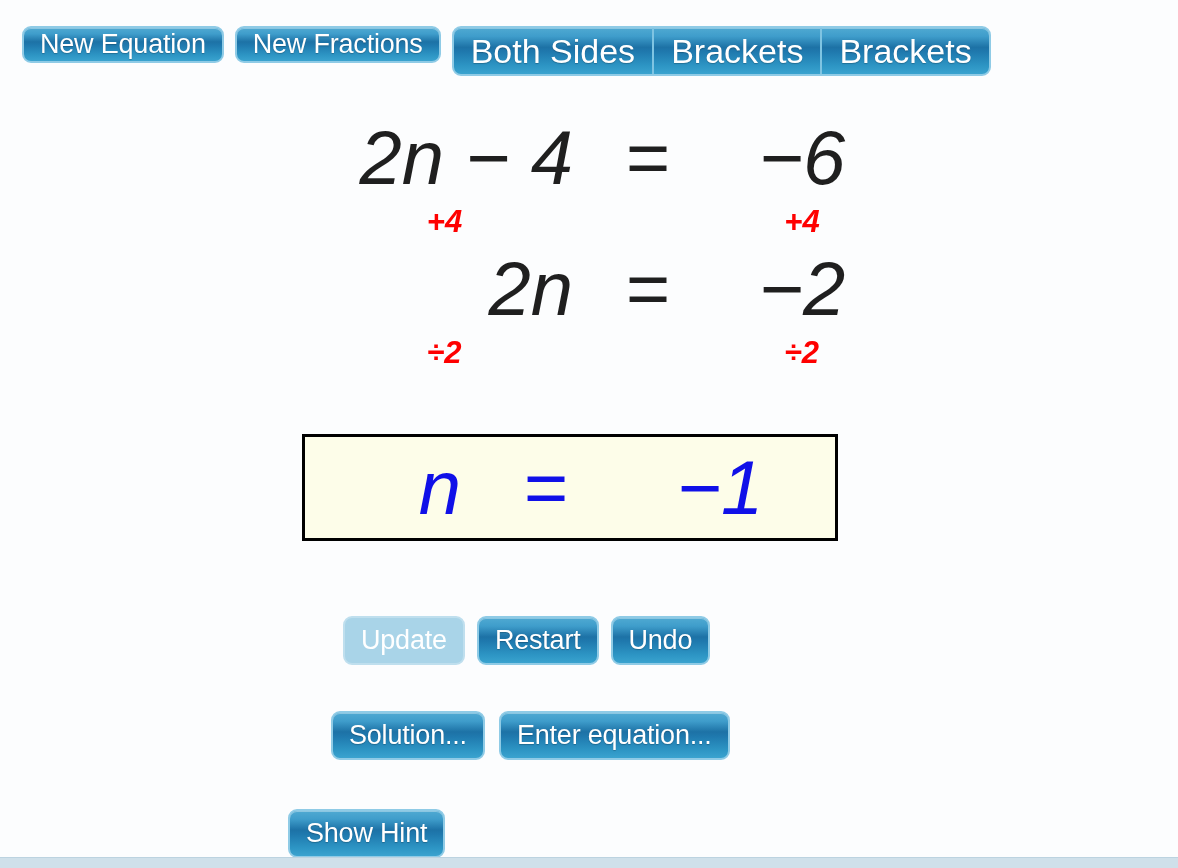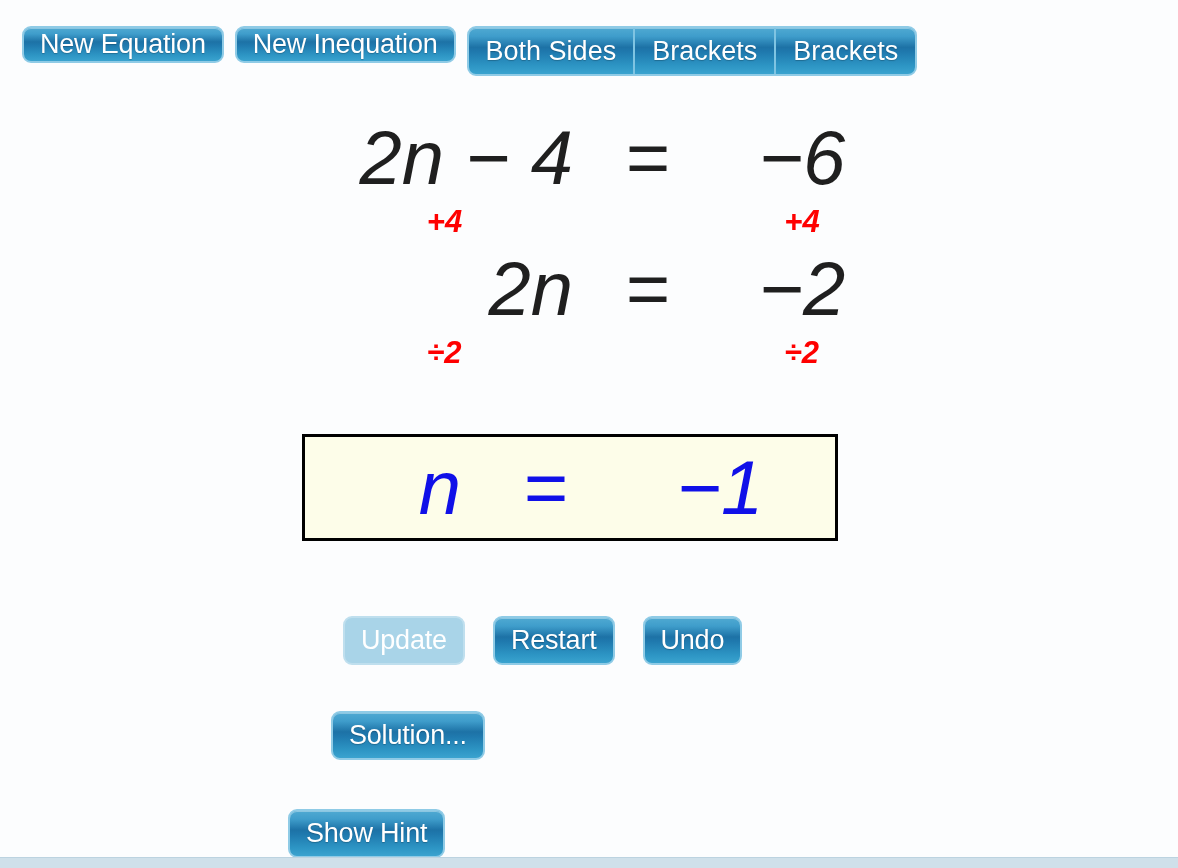--- a/index.html
+++ b/index.html
@@ -78,21 +78,21 @@
                 #2d95c4 82%,
                 #3aa3cf 100%);
     box-shadow: inset 0 1px 0 rgba(255,255,255,.35);
   }
   .segmented .seg {
     display: inline-flex;
     align-items: center;
     justify-content: center;
     padding: 0 17px;
     color: #fff;
-    font-size: 27px;
+    font-size: 34px;
     font-family: "Liberation Sans", sans-serif;
     white-space: nowrap;
     cursor: pointer;
     text-shadow: 0 1px 1px rgba(0,0,0,.22);
     user-select: none;
   }
   .segmented .seg + .seg { border-left: 2px solid #7fc4e2; }
 
   
   #worksheet {
@@ -154,21 +154,21 @@
   #answer-box .c-lhs { width: 170px; }
   #answer-box .c-eq  { width: 140px; }
   #answer-box .c-rhs { width: 210px; }
 
   
   #actions-primary {
     position: absolute;
     left: 343px;
     top: 616px;
     display: flex;
-    gap: 28px;
+    gap: 12px;
   }
   #actions-secondary {
     position: absolute;
     left: 331px;
     top: 711px;
     display: flex;
     gap: 14px;
   }
   #actions-hint {
     position: absolute;
@@ -189,21 +189,21 @@
     height: 10px;
     background: #cfe0ea;
     border-top: 1px solid #bcd3e0;
   }
 </style>
 </head>
 <body>
 
 <div id="toolbar">
   <button class="btn">New Equation</button>
-  <button class="btn">New Inequation</button>
+  <button class="btn">New Fractions</button>
 
   <div class="segmented">
     <div class="seg">Both Sides</div>
     <div class="seg">Brackets</div>
     <div class="seg">Brackets</div>
   </div>
 </div>
 
 <div id="worksheet">
   <div class="rows-inner">
@@ -242,19 +242,20 @@
 </div>
 
 <div id="actions-primary">
   <button class="btn disabled">Update</button>
   <button class="btn">Restart</button>
   <button class="btn">Undo</button>
 </div>
 
 <div id="actions-secondary">
   <button class="btn">Solution...</button>
+  <button class="btn">Enter equation...</button>
 </div>
 
 <div id="actions-hint">
   <button class="btn">Show Hint</button>
 </div>
 
 <div id="bottom-strip"></div>
 
 </body></html>

